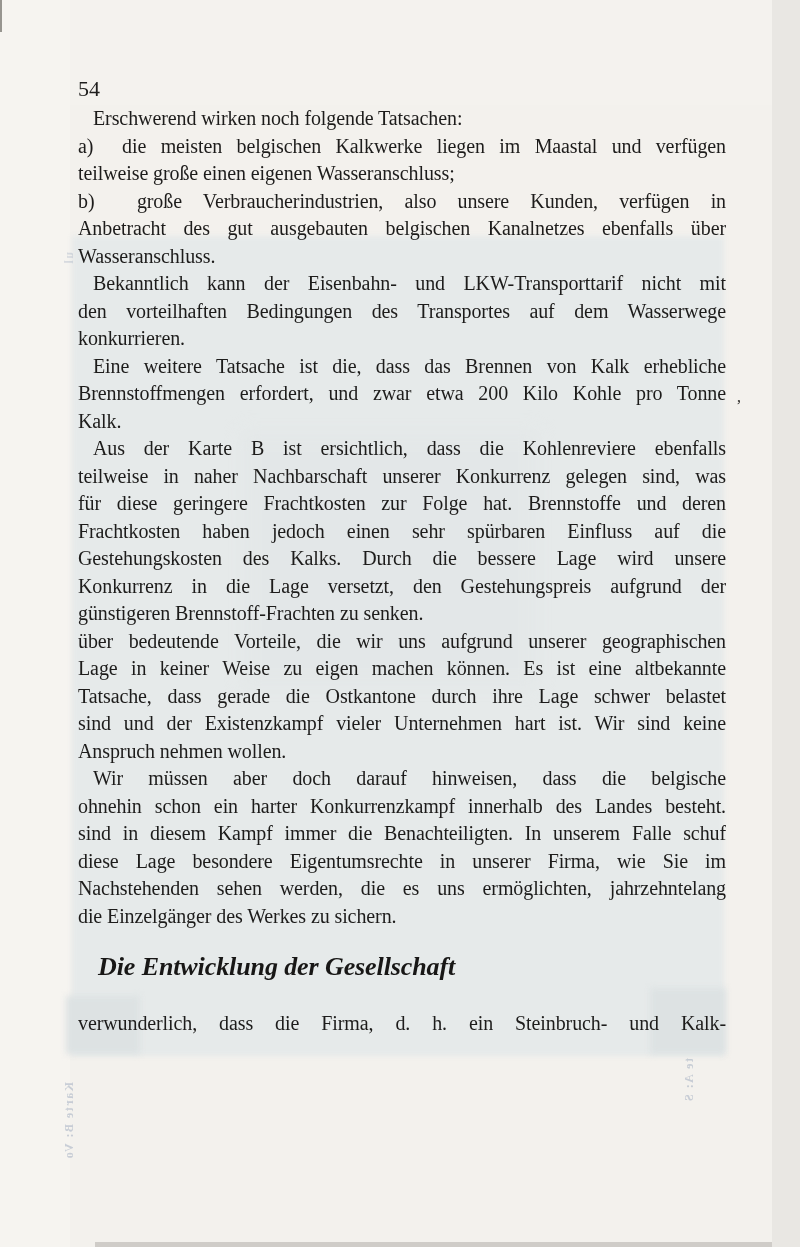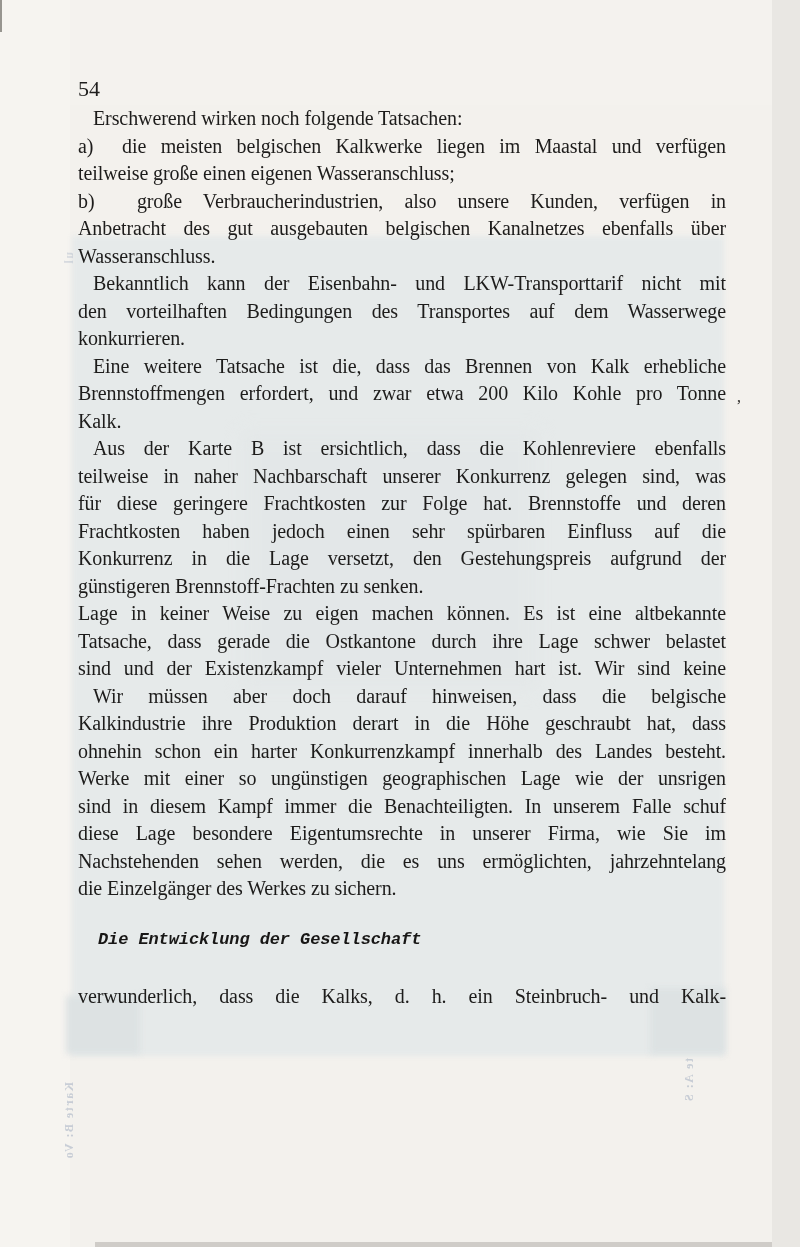--- a/index.html
+++ b/index.html
@@ -30,23 +30,23 @@
     font-size:20px; line-height:27.5px; color:#1d1c1b;
     letter-spacing:-0.1px;
   }
   .line {
     height:27.5px; overflow:hidden;
     text-align:justify; text-align-last:justify;
   }
   .line.last { text-align:left; text-align-last:left; }
   .line.ind  { text-indent:15px;text-align:right; }
   .heading {
-    font-weight:bold; font-style:italic; font-size:17px;
+    font-weight:bold; font-style:italic; font-size:26px;
     padding-left:20px; margin-top:23px; margin-bottom:29px;
-    height:28px; color:#181716;font-family:Liberation Mono, monospace;
+    height:28px; color:#181716;
   }
   .stray-mark {
     position:absolute; left:736px; top:396px;
     font-size:17px; color:#3a3936;
   }
   .bleed {
     position:absolute; writing-mode:vertical-rl;
     font-weight:bold; font-size:12px; letter-spacing:1.5px;
     color:rgba(105,128,162,0.32); filter:blur(0.6px);
     transform:scale(-1,1);
@@ -85,35 +85,36 @@
       <div class="line ind">Bekanntlich kann der Eisenbahn- und LKW-Transporttarif nicht mit</div>
       <div class="line">den vorteilhaften Bedingungen des Transportes auf dem Wasserwege</div>
       <div class="line last">konkurrieren.</div>
       <div class="line ind">Eine weitere Tatsache ist die, dass das Brennen von Kalk erhebliche</div>
       <div class="line">Brennstoffmengen erfordert, und zwar etwa 200 Kilo Kohle pro Tonne</div>
       <div class="line last">Kalk.</div>
       <div class="line ind">Aus der Karte B ist ersichtlich, dass die Kohlenreviere ebenfalls</div>
       <div class="line">teilweise in naher Nachbarschaft unserer Konkurrenz gelegen sind, was</div>
       <div class="line">für diese geringere Frachtkosten zur Folge hat. Brennstoffe und deren</div>
       <div class="line">Frachtkosten haben jedoch einen sehr spürbaren Einfluss auf die</div>
+      <div class="line">Gestehungskosten des Kalks. Durch die bessere Lage wird unsere</div>
       <div class="line">Konkurrenz in die Lage versetzt, den Gestehungspreis aufgrund der</div>
       <div class="line last">günstigeren Brennstoff-Frachten zu senken.</div>
+      <div class="line">über bedeutende Vorteile, die wir uns aufgrund unserer geographischen</div>
       <div class="line">Lage in keiner Weise zu eigen machen können. Es ist eine altbekannte</div>
       <div class="line">Tatsache, dass gerade die Ostkantone durch ihre Lage schwer belastet</div>
       <div class="line">sind und der Existenzkampf vieler Unternehmen hart ist. Wir sind keine</div>
+      <div class="line last">Anspruch nehmen wollen.</div>
       <div class="line ind">Wir müssen aber doch darauf hinweisen, dass die belgische</div>
-      <div class="line">Kalkindustrie ihre Produktion derart in die Höhe geschraubt hat, dass</div>
       <div class="line">ohnehin schon ein harter Konkurrenzkampf innerhalb des Landes besteht.</div>
-      <div class="line">Werke mit einer so ungünstigen geographischen Lage wie der unsrigen</div>
       <div class="line">sind in diesem Kampf immer die Benachteiligten. In unserem Falle schuf</div>
       <div class="line">diese Lage besondere Eigentumsrechte in unserer Firma, wie Sie im</div>
       <div class="line">Nachstehenden sehen werden, die es uns ermöglichten, jahrzehntelang</div>
       <div class="line last">die Einzelgänger des Werkes zu sichern.</div>
       <div class="heading">Die Entwicklung der Gesellschaft</div>
-      <div class="line">verwunderlich, dass die Kalks, d. h. ein Steinbruch- und Kalk-</div>
+      <div class="line">verwunderlich, dass die Firma, d. h. ein Steinbruch- und Kalk-</div>
     </div>
 
   <div class="stray-mark">’</div>
 
   <div class="bleed upper">ul</div>
   <div class="bleed left">Karte B: Vo</div>
   <div class="bleed right">te A: S</div>
 
   <div class="bottom-edge"></div>
   <div class="corner-sliver"></div>

